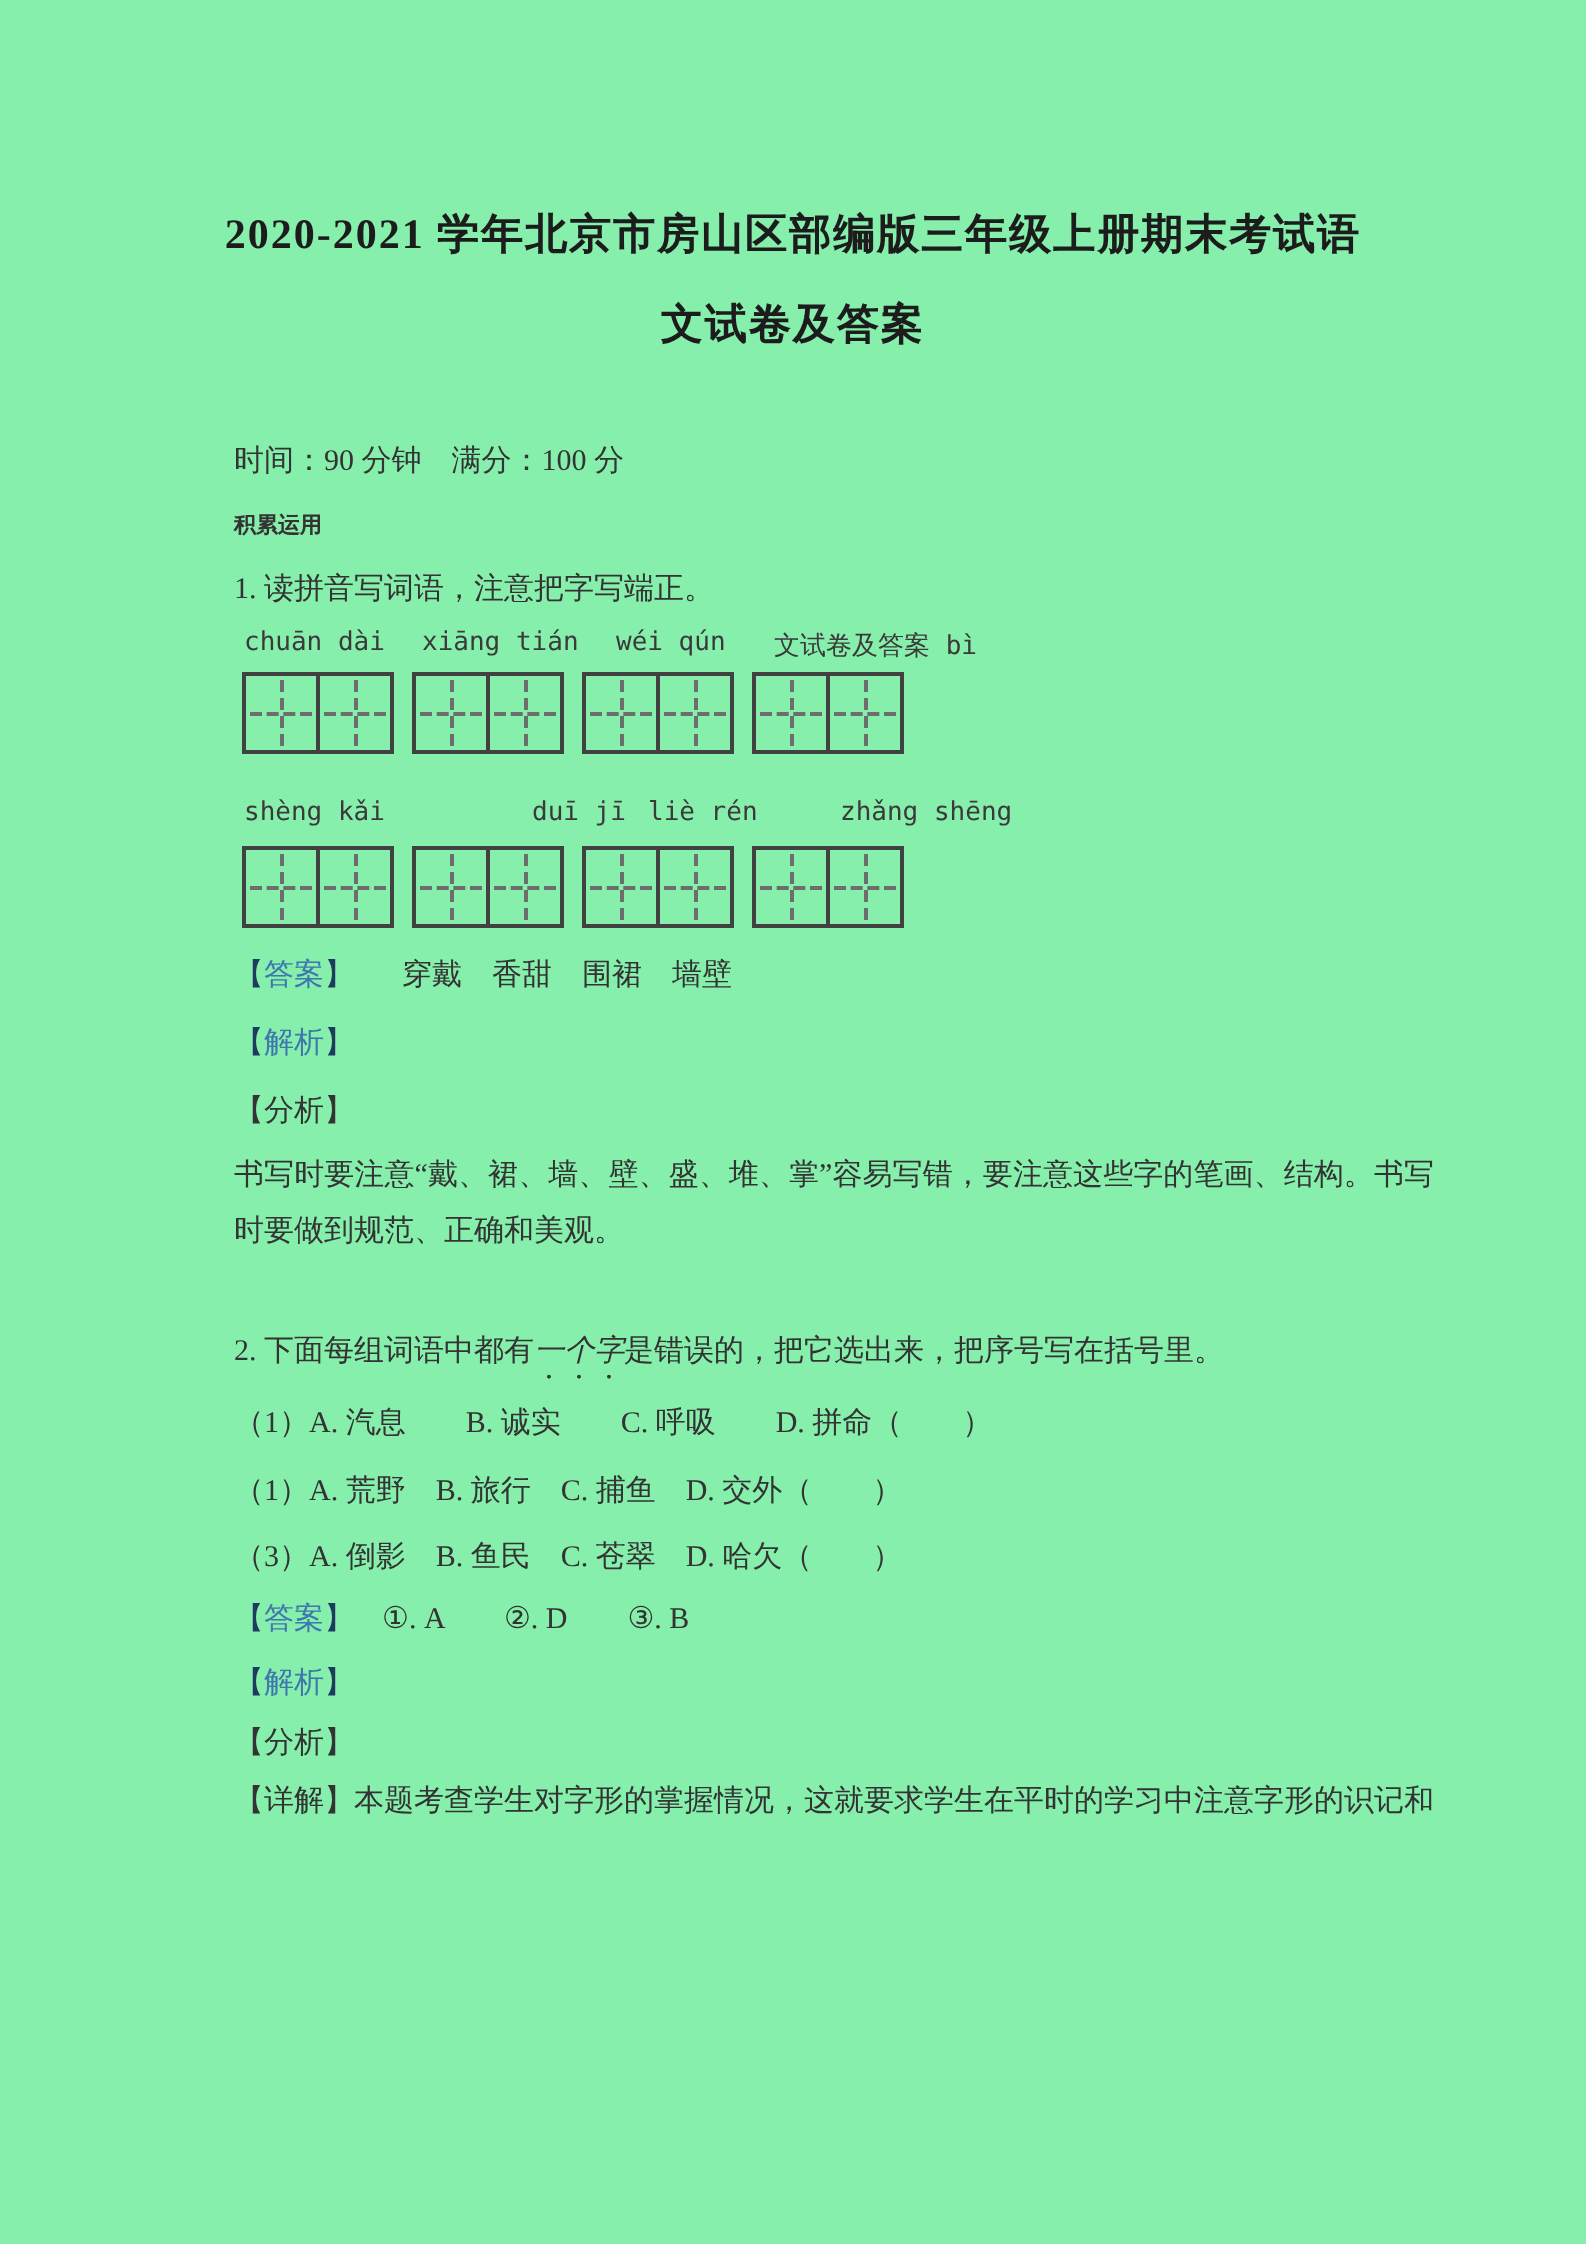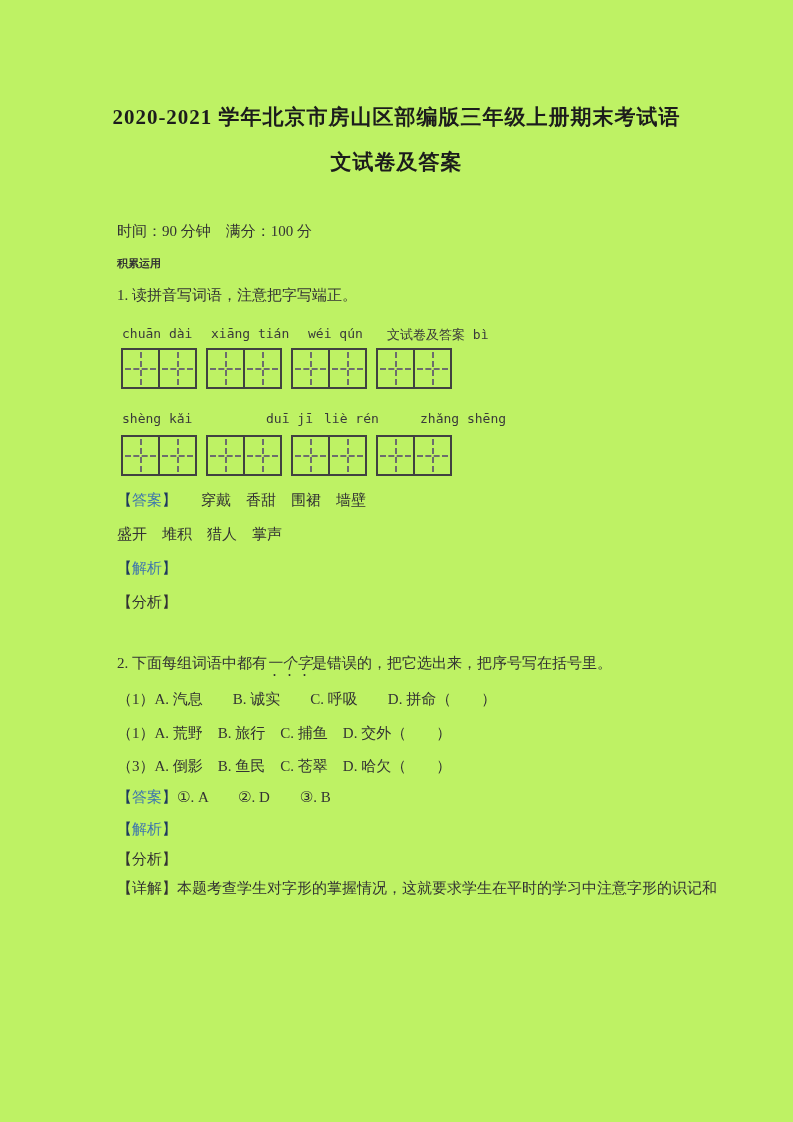--- a/index.html
+++ b/index.html
@@ -1,17 +1,17 @@
 <!DOCTYPE html>
 <html><head>
 <meta charset="utf-8">
 <style>
   html,body { margin:0; padding:0; background:#ffffff; }
   .page {
-    position:relative; width:793px; height:1122px; background:#bef264;
+    position:relative; width:793px; height:1122px; background:#86efac;
     overflow:hidden; font-family:"Liberation Serif","DejaVu Serif","DejaVu Sans",serif;
     color:#333;
   }
   .title {
     padding-top:95px; text-align:center; font-weight:bold;
     font-size:21px; line-height:45px; color:#1c1c1c; letter-spacing:1px;
   }
   .content { position:absolute; left:117px; top:185px; width:600px; }
   .line { font-size:15px; line-height:30px; }
   .para { font-size:15px; line-height:28px; text-align:justify; }
@@ -34,21 +34,21 @@
   .wcell::after {
     content:""; position:absolute; left:2px; right:2px; top:50%; margin-top:-1px;
     border-top:2px dashed #6d6d6d;
   }
 
   .tag.blue .br { color:#1f3a5f; }
   .tag.blue .in { color:#3f76ae; }
   .tag.black .br, .tag.black .in { color:#333; }
 
   .ans-words { margin-left:24px; }
-  .q2-ans { }
+  .q2-ans { margin-left:14px; }
 
   .emph {
     -webkit-text-emphasis-style:dot;
     -webkit-text-emphasis-position:under;
     text-emphasis-style:dot;
     text-emphasis-position:under right;
     font-style:italic;
   }
 </style>
 </head>
@@ -62,21 +62,21 @@
   </div>
 
   <div class="content">
 
     <div class="line" style="margin-top:31px">时间：90 分钟　满分：100 分</div>
 
     <div class="line sec" style="margin-top:2px">积累运用</div>
 
     <div class="line" style="margin-top:2px">1. 读拼音写词语，注意把字写端正。</div>
 
-    <div class="pyrow" style="margin-top:16px">
+    <div class="pyrow" style="margin-top:4px">
       <span class="py" style="left:5px">chuān dài</span>
       <span class="py" style="left:94px">xiāng tián</span>
       <span class="py" style="left:191px">wéi qún</span>
       <span class="py" style="left:270px">文试卷及答案 bì</span>
     </div>
 
     <div class="gridrow">
       <div class="wgrid">
           <div class="wcell"></div>
           <div class="wcell"></div>
@@ -118,31 +118,31 @@
       <div class="wgrid">
           <div class="wcell"></div>
           <div class="wcell"></div>
         </div>
     </div>
 
     <div class="line" style="margin-top:9px">
       <span class="tag blue"><span class="br">【</span><span class="in">答案</span><span class="br">】</span></span><span class="ans-words">穿戴　香甜　围裙　墙壁</span>
     </div>
 
-    <div class="line" style="margin-top:4px">盛开　堆积　猎人　掌声</div>
 
     <div class="line" style="margin-top:4px">
       <span class="tag blue"><span class="br">【</span><span class="in">解析</span><span class="br">】</span></span>
     </div>
 
     <div class="line" style="margin-top:4px">
       <span class="tag black"><span class="br">【</span><span class="in">分析</span><span class="br">】</span></span>
     </div>
 
 
+    <div class="para" style="margin-top:3px">书写时要注意“戴、裙、墙、壁、盛、堆、掌”容易写错，要注意这些字的笔画、结构。书写时要做到规范、正确和美观。</div>
 
     <div class="line" style="margin-top:31px">
       <span>2. 下面每组词语中都有</span><span class="emph">一个字</span><span>是错误的，把它选出来，把序号写在括号里。</span>
     </div>
 
     <div class="line" style="margin-top:4px">（1）A. 汽息　　B. 诚实　　C. 呼吸　　D. 拼命（　　）</div>
     <div class="line" style="margin-top:4px">（1）A. 荒野　B. 旅行　C. 捕鱼　D. 交外（　　）</div>
     <div class="line" style="margin-top:3px">（3）A. 倒影　B. 鱼民　C. 苍翠　D. 哈欠（　　）</div>
 
     <div class="line" style="margin-top:1px">

